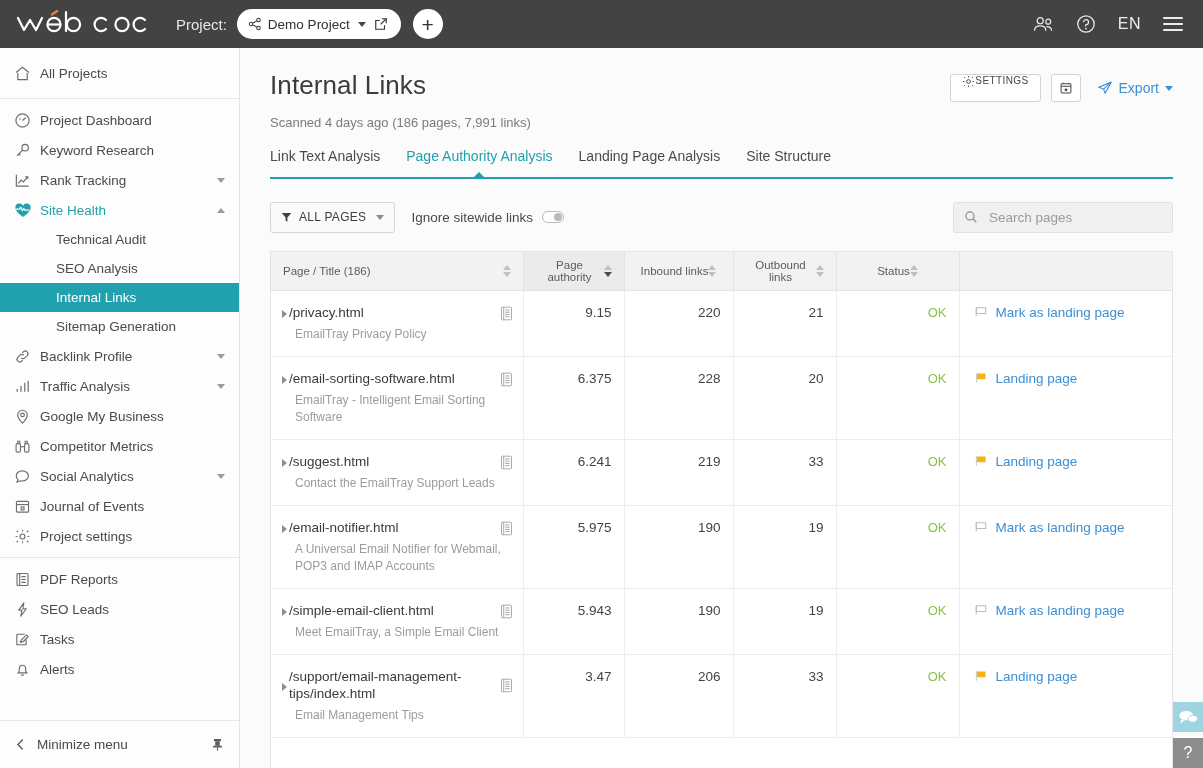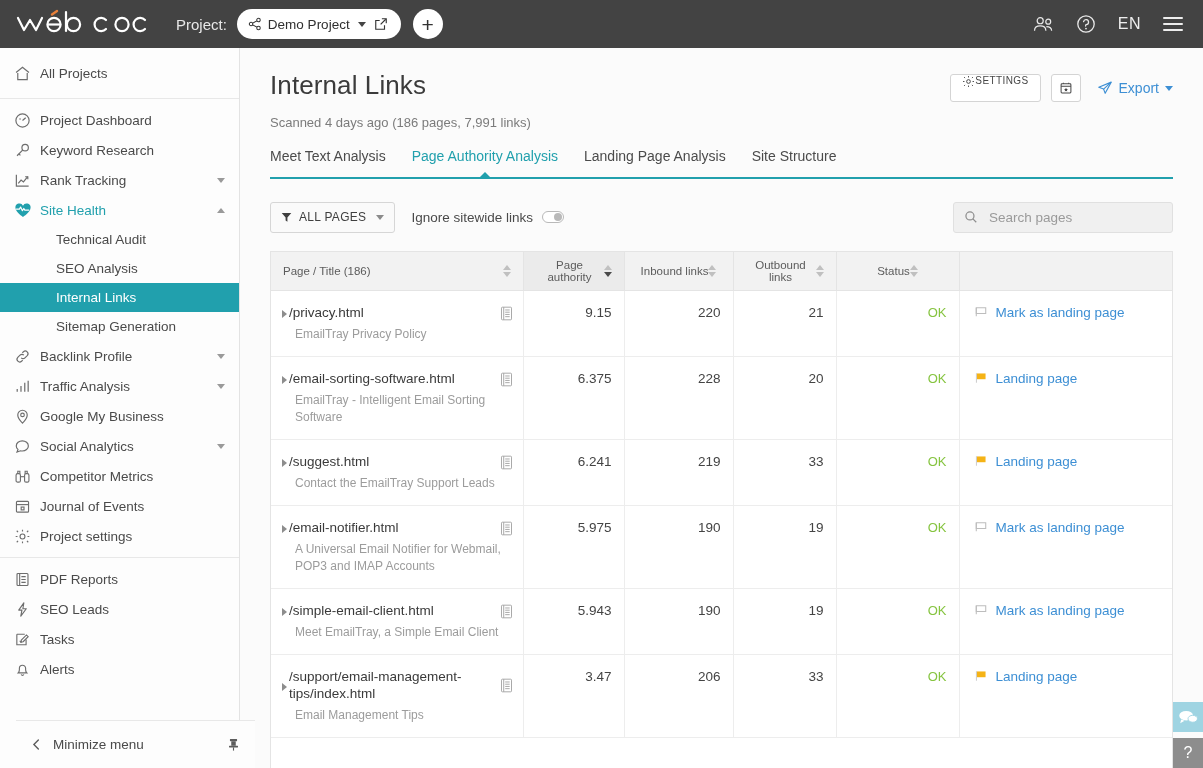--- a/index.html
+++ b/index.html
@@ -54,21 +54,21 @@
   .nav-sep{ border-top:1px solid #e8e8e8; }
   .grp{ padding:6px 0; }
   .nav-item.active-parent .lbl{ color:#21a0ad; }
   .nav-item.active-parent .ico{ color:#21a0ad; }
   .subitem{
     display:flex;align-items:center;height:29px;font-size:13.5px;color:#4a4a4a;
     padding-left:56px; cursor:pointer;
   }
   .subitem.sel{ background:#21a0ad; color:#fff; }
   .side-foot{
-    position:absolute;bottom:0;left:16px;width:239px;height:48px;background:#fdfdfd;
+    position:absolute;bottom:0;left:0;width:239px;height:48px;background:#fdfdfd;
     border-top:1px solid #e8e8e8; display:flex;align-items:center;padding:0 14px;
     font-size:13.5px;color:#4a4a4a;
   }
   .side-foot .chev{ margin-right:10px; color:#6d6d6d; display:flex;}
   .side-foot .pin{ margin-left:auto; color:#5d5d5d; display:flex;}
 
   
   .main{
     position:absolute; top:48px; left:240px; width:963px; height:720px;
     background:#fbfbfb; overflow:hidden;
@@ -322,39 +322,39 @@
           <svg width="17" height="17" viewBox="0 0 18 18" fill="none" stroke="#6d6d6d" stroke-width="1.25">
             <path d="M9 16s5-5 5-8.6A5 5 0 0 0 4 7.4C4 11 9 16 9 16z"></path>
               <circle cx="9" cy="7.3" r="1.9"></circle>
           </svg>
         </span>
         <span class="lbl">Google My Business</span>
       </div>
 
       <div class="nav-item">
         <span class="ico">
-          <svg width="17" height="17" viewBox="0 0 18 18" fill="none" stroke="#6d6d6d" stroke-width="1.25">
-            <path d="M15.2 8.4c0 3-2.9 5.4-6.4 5.4-.7 0-1.3-.1-1.9-.3L3.2 14.8l1-2.6A5.1 5.1 0 0 1 2.4 8.4C2.4 5.4 5.3 3 8.8 3s6.4 2.4 6.4 5.4z"></path>
-          </svg>
-        </span>
-        <span class="lbl">Social Analytics</span>
-        <span class="arr"></span>
-      </div>
-
-      <div class="nav-item">
-        <span class="ico">
           <svg width="17" height="17" viewBox="0 0 18 18" fill="none" stroke="#6d6d6d" stroke-width="1.2">
             <rect x="2.2" y="6" width="4.6" height="9" rx="1.6"></rect>
               <rect x="11.2" y="6" width="4.6" height="9" rx="1.6"></rect>
             <path d="M6.8 9.2h4.4"></path>
               <path d="M4 6V3.4h2.2V6"></path>
               <path d="M11.8 6V3.4H14V6"></path>
           </svg>
         </span>
         <span class="lbl">Competitor Metrics</span>
+      </div>
+
+      <div class="nav-item">
+        <span class="ico">
+          <svg width="17" height="17" viewBox="0 0 18 18" fill="none" stroke="#6d6d6d" stroke-width="1.25">
+            <path d="M15.2 8.4c0 3-2.9 5.4-6.4 5.4-.7 0-1.3-.1-1.9-.3L3.2 14.8l1-2.6A5.1 5.1 0 0 1 2.4 8.4C2.4 5.4 5.3 3 8.8 3s6.4 2.4 6.4 5.4z"></path>
+          </svg>
+        </span>
+        <span class="lbl">Social Analytics</span>
+        <span class="arr"></span>
       </div>
 
       <div class="nav-item">
         <span class="ico">
           <svg width="17" height="17" viewBox="0 0 18 18" fill="none" stroke="#6d6d6d" stroke-width="1.2">
             <rect x="2.6" y="3.6" width="12.8" height="11.4" rx="1"></rect>
               <path d="M2.6 7h12.8"></path>
             <rect x="7.6" y="9.6" width="3" height="3"></rect>
           </svg>
         </span>
@@ -466,21 +466,21 @@
               <path d="M7.4 10.2 L9.2 15 L16 2.4"></path>
           </svg>
         </span>
         <span>Export</span>
         <span class="caret"></span>
       </div>
     </div>
   </div>
 
   <div class="tabs">
-    <div class="tab">Meet Text Analysis</div>
+    <div class="tab">Link Text Analysis</div>
     <div class="tab active">Page Authority Analysis</div>
     <div class="tab">Landing Page Analysis</div>
     <div class="tab">Site Structure</div>
   </div>
 
   <div class="toolbar">
     <div class="filter-btn">
       <span style="display:flex">
         <svg width="11" height="11" viewBox="0 0 12 12" fill="#3f3f3f">
             <path d="M.8 1h10.4L7 6v4.6L5 9.4V6z"></path>

